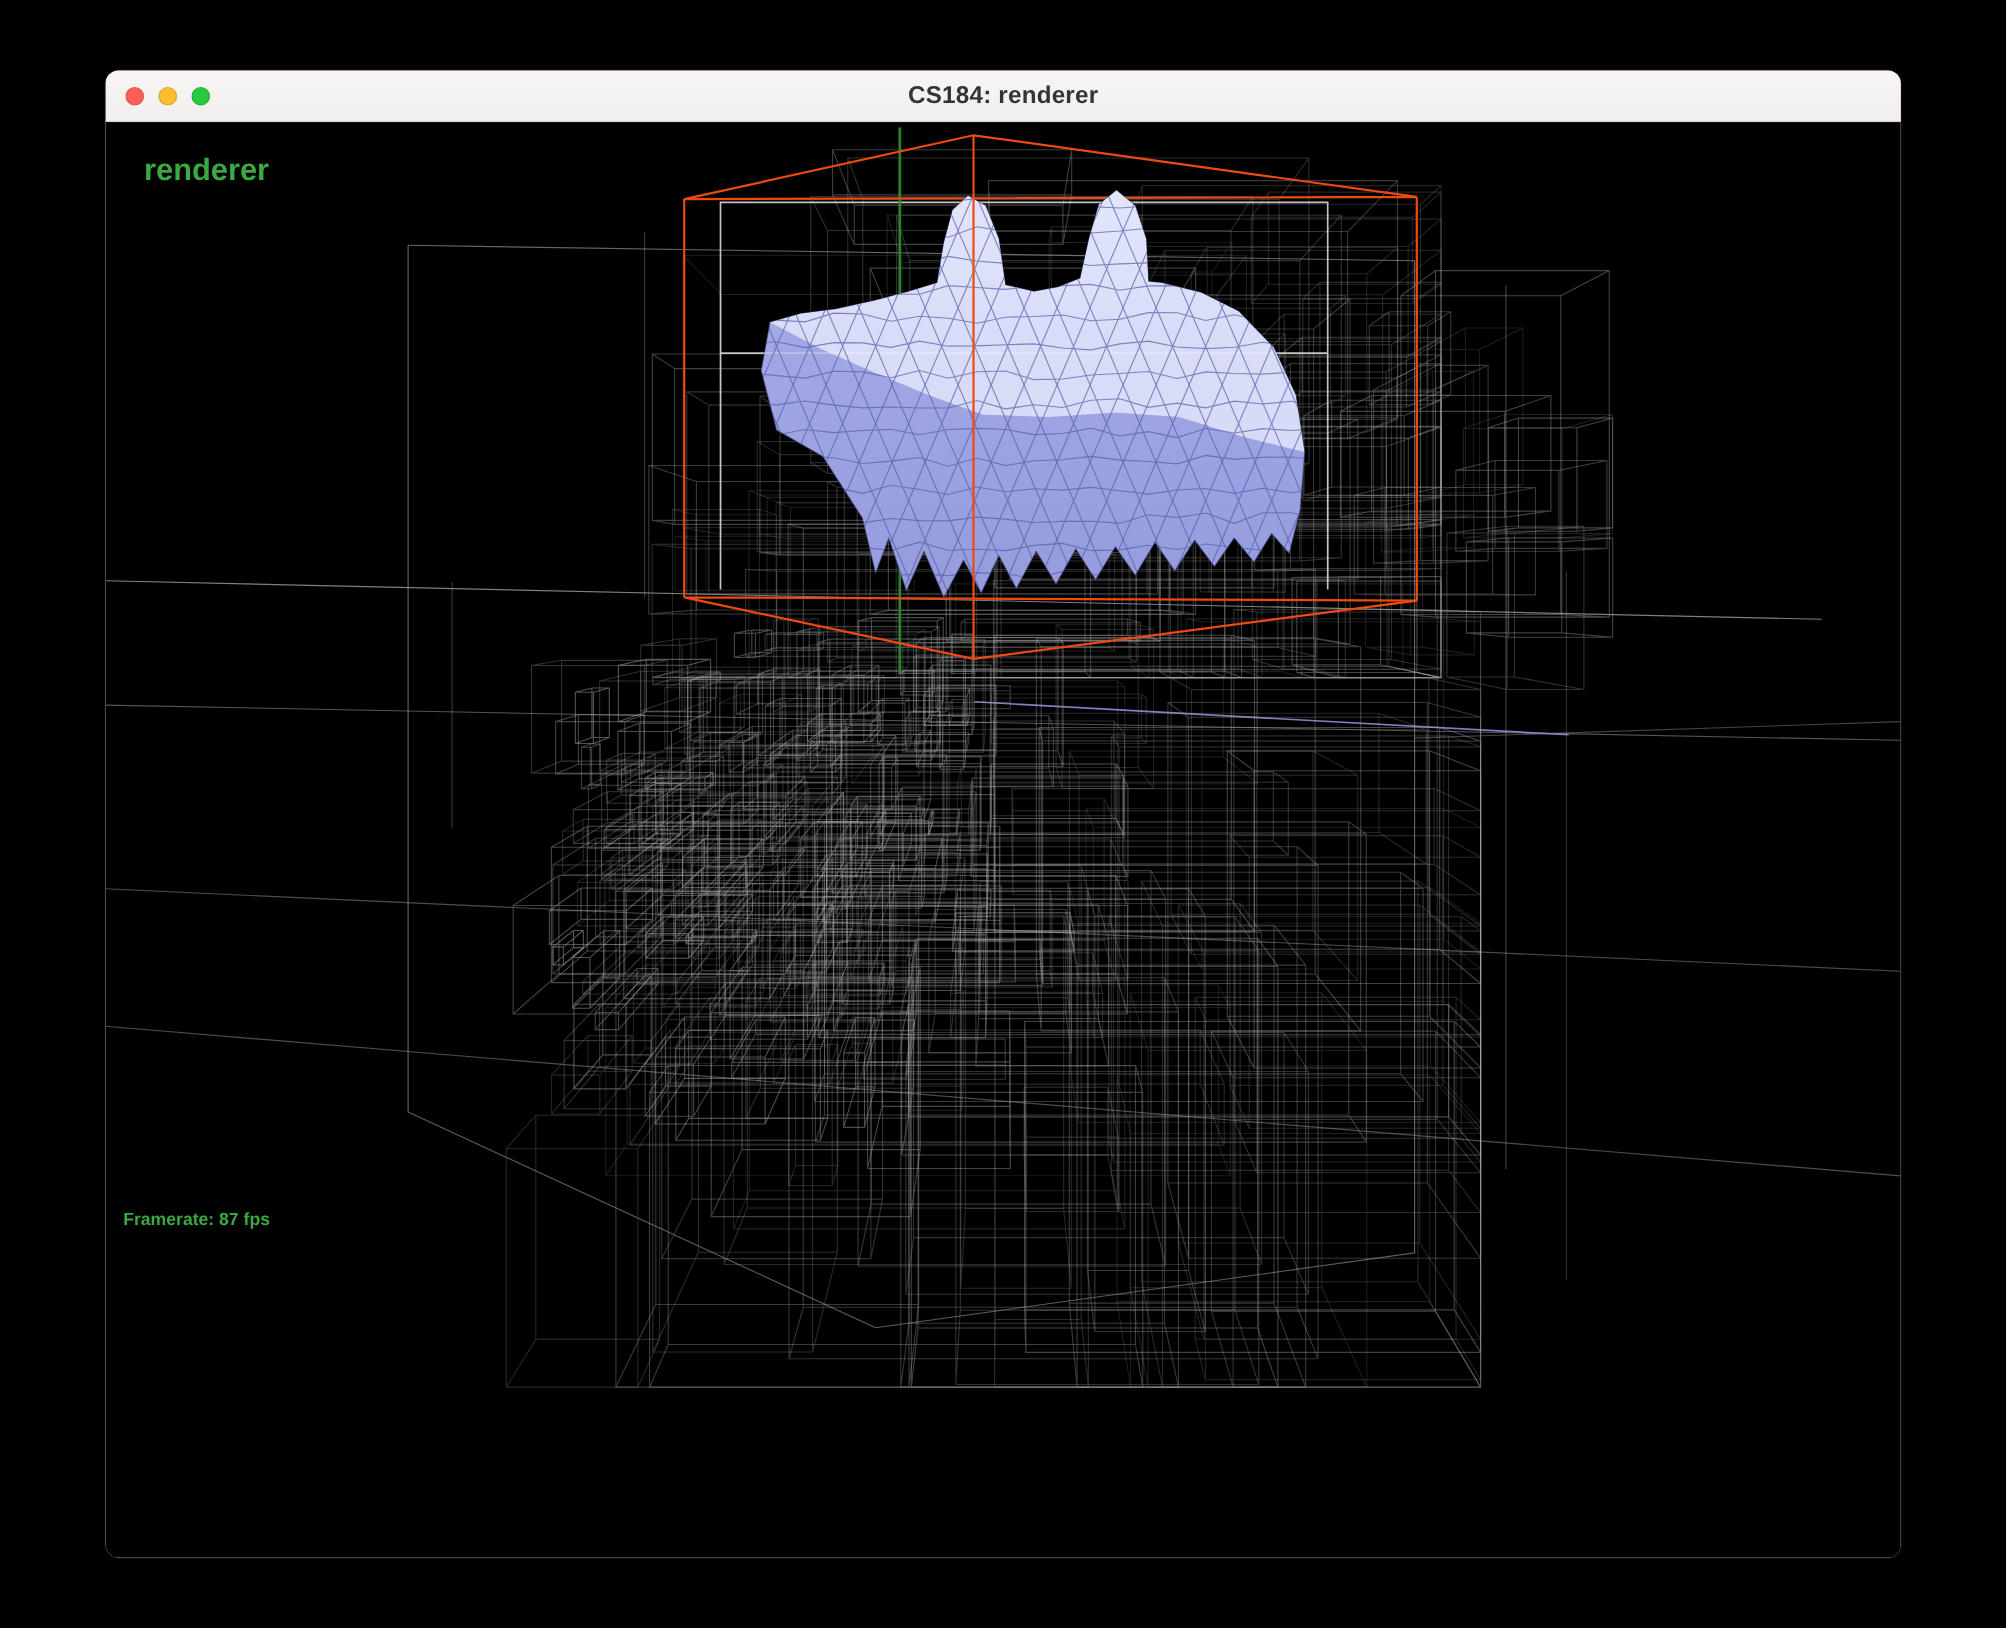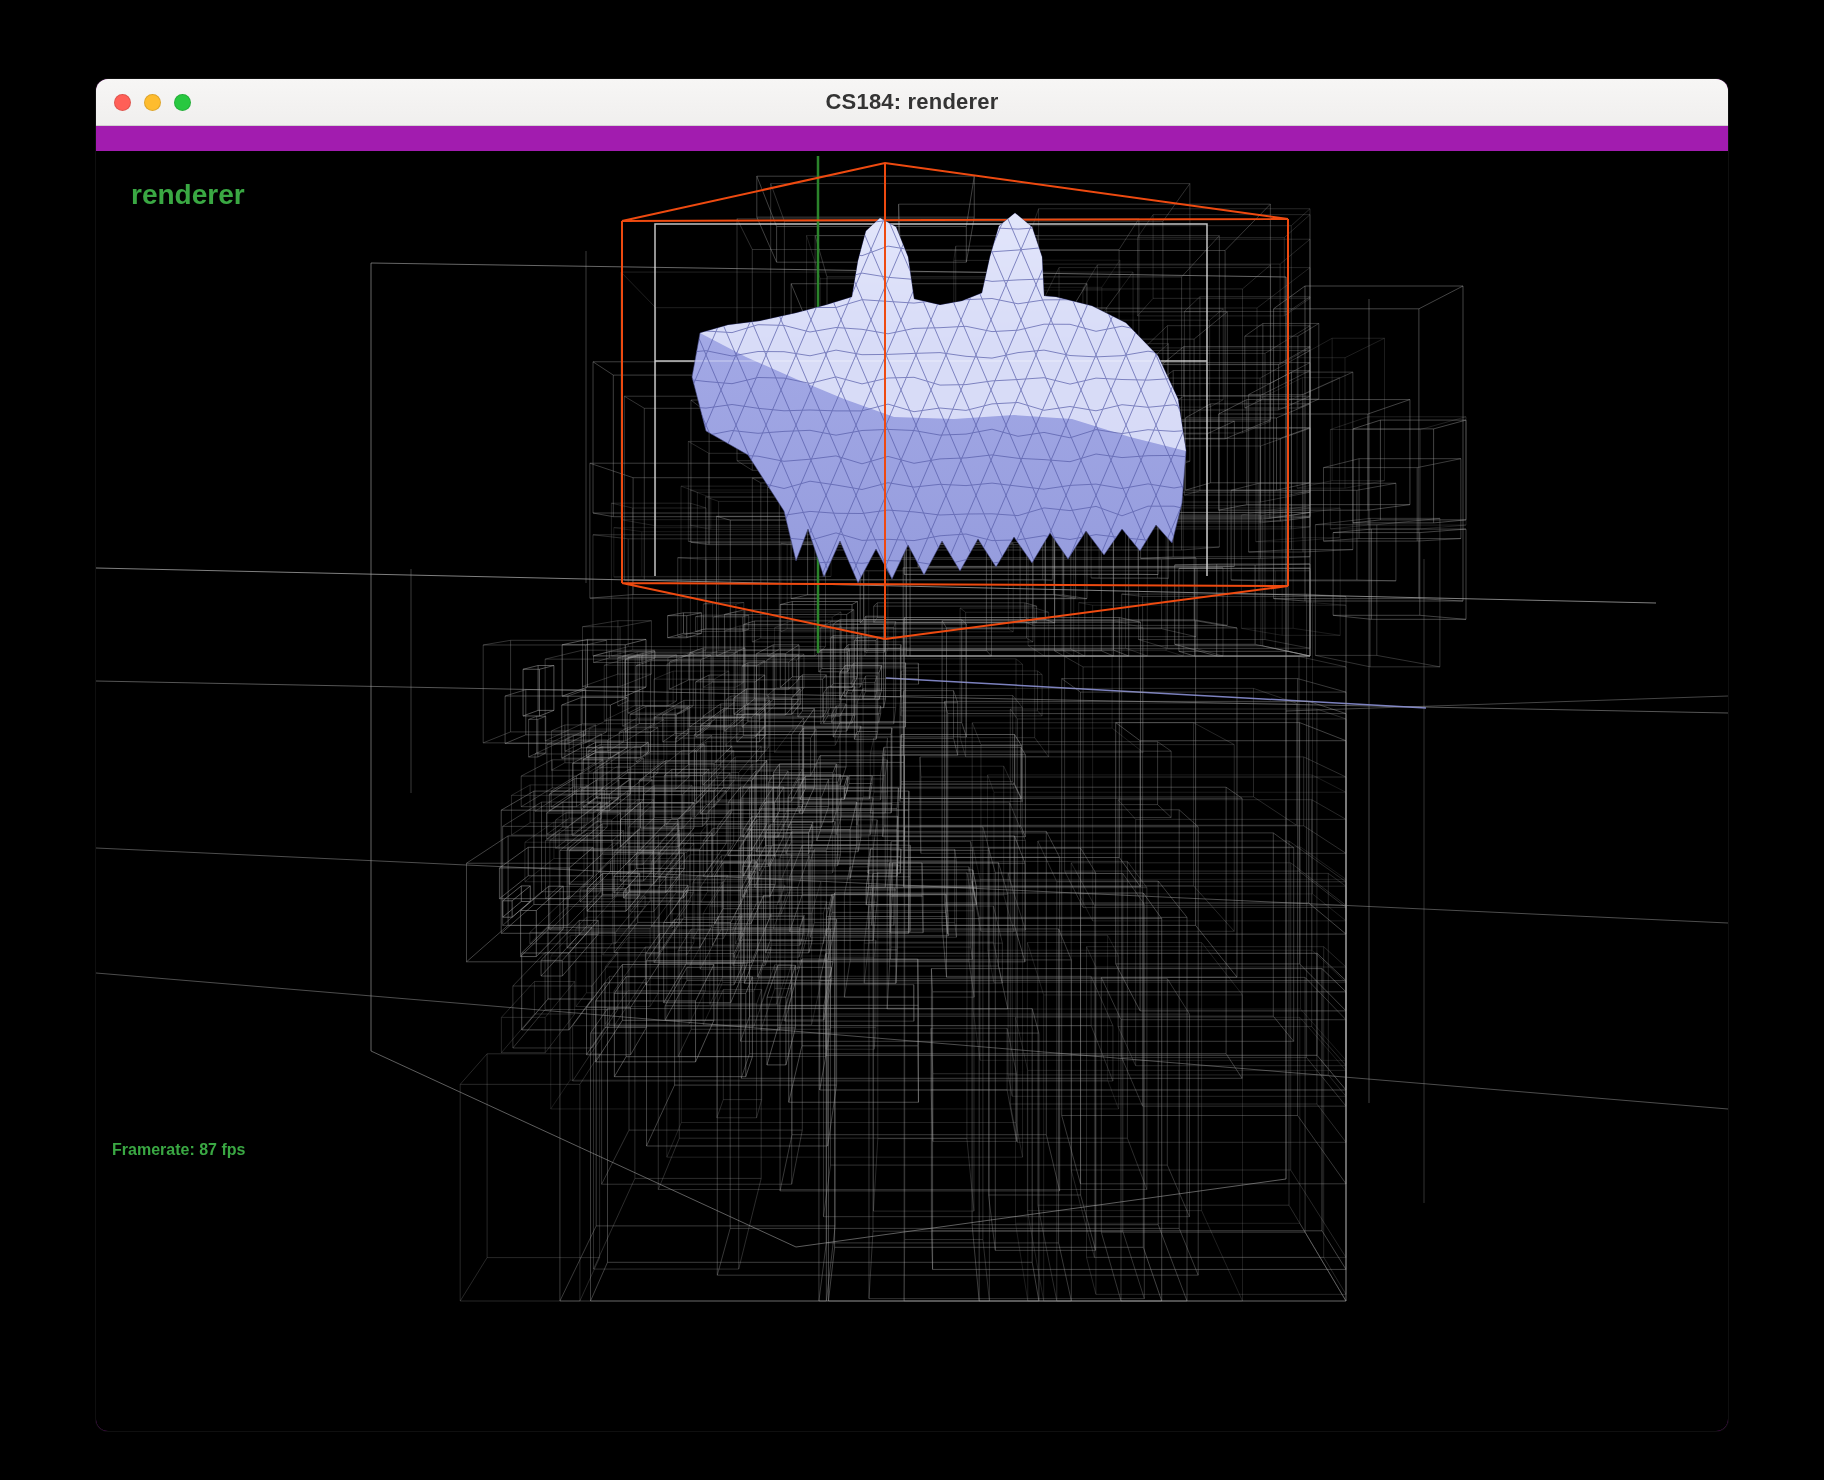--- a/index.html
+++ b/index.html
@@ -1,22 +1,22 @@
 <!DOCTYPE html>
 <html><head>
 <meta charset="utf-8">
 <style>
   html,body{margin:0;padding:0;background:#000;}
   body{width:1824px;height:1480px;position:relative;font-family:"Liberation Sans",sans-serif;overflow:hidden;}
-  .window{position:absolute;left:96px;top:79px;width:1632px;height:1352px;border-radius:12px;overflow:hidden;background:#a21caf;box-shadow:0 0 0 1px rgba(255,255,255,0.06);}
+  .window{position:absolute;left:96px;top:64px;width:1632px;height:1352px;border-radius:12px;overflow:hidden;background:#f9a8d4;box-shadow:0 0 0 1px rgba(255,255,255,0.06);}
   .titlebar{height:46px;background:linear-gradient(#f7f6f5,#f0efee);border-bottom:1px solid #d2d1d0;display:flex;align-items:center;position:relative;}
   .lights{position:absolute;left:18px;top:0;height:46px;display:flex;align-items:center;gap:13px;}
   .light{width:17px;height:17px;border-radius:50%;border:1px solid rgba(0,0,0,0.12);box-sizing:border-box;padding:0;}
   .titletext{flex:1;text-align:center;font-size:22px;font-weight:700;color:#343434;letter-spacing:.2px;}
-  .viewport{position:relative;width:1632px;height:1305px;background:#000;margin-top:25px;}
+  .viewport{position:relative;width:1632px;height:1305px;background:#000;}
   svg{display:block;position:absolute;left:0;top:0;}
   .hud{position:absolute;font-weight:700;pointer-events:none;}
   .hud-name{left:35px;top:28px;font-size:28px;}
   .hud-fps{left:16px;top:990px;font-size:16px;}
 </style>
 </head>
 <body>
 
 <div class="window">
   <div class="titlebar">

